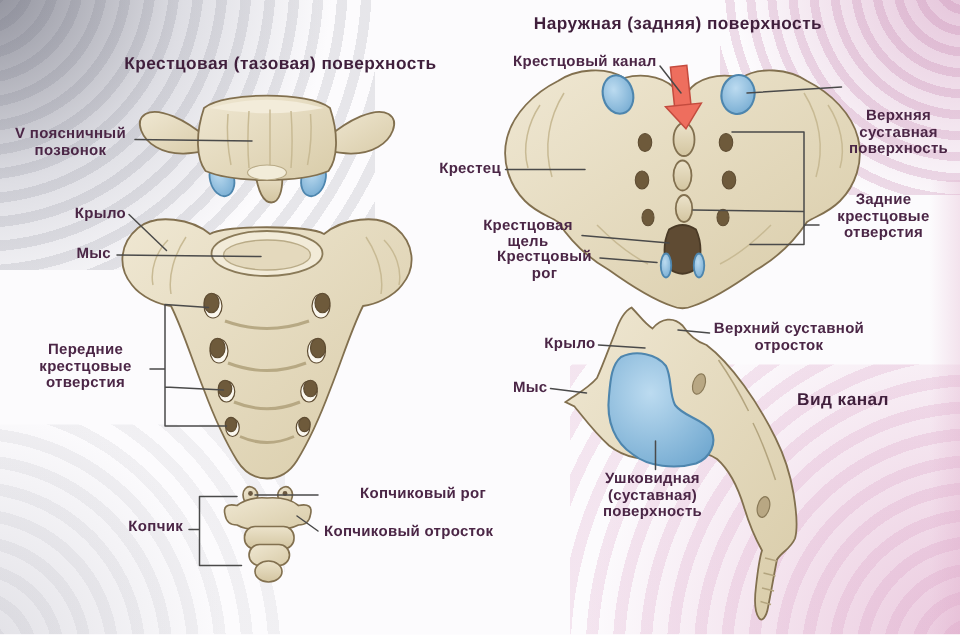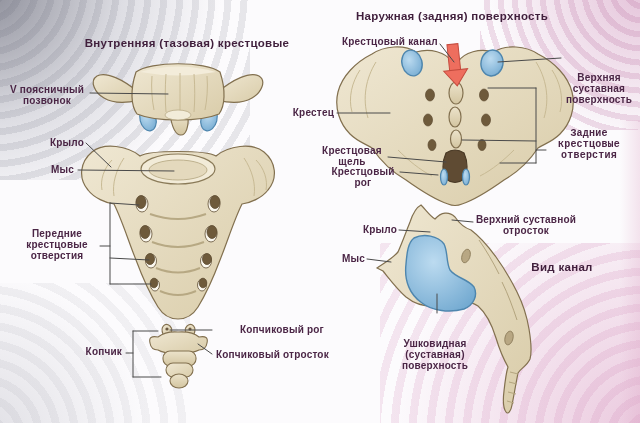--- a/index.html
+++ b/index.html
@@ -255,21 +255,21 @@
       <path d="M400,172 L438,175"></path>
       <path d="M536,88 L536,163 M536,88 L488,88 M536,141 L462,140 M536,163 L500,163 M536,150 L546,150"></path>
 
       <path d="M399,230 L430,232"></path>
       <path d="M452,220 L473,222"></path>
       <path d="M367,259 L391,262"></path>
       <path d="M437,294 L437,313"></path>
     </g>
   </svg>
 
-  <div class="title" style="left:67px;top:37px;width:240px;">Внутренняя (тазовая) крестцовые</div>
+  <div class="title" style="left:67px;top:37px;width:240px;">Крестцовая (тазовая) поверхность</div>
 
   <div class="lbl ta-c" style="left:6px;top:84px;width:82px;">V поясничный
 позвонок</div>
   <div class="lbl ta-r" style="left:8px;top:137px;width:76px;">Крыло</div>
   <div class="lbl ta-r" style="left:8px;top:164px;width:66px;">Мыс</div>
   <div class="lbl ta-c" style="left:16px;top:228px;width:82px;">Передние
 крестцовые
 отверстия</div>
   <div class="lbl ta-r" style="left:60px;top:346px;width:62px;">Копчик</div>
   <div class="lbl" style="left:216px;top:324px;padding-left:24px;">Копчиковый рог</div>
@@ -279,26 +279,26 @@
 
   <div class="lbl" style="left:342px;top:36px;">Крестцовый канал</div>
   <div class="lbl ta-c" style="left:560px;top:44px;width:78px;margin-top:28px;">Верхняя
 суставная
 поверхность</div>
   <div class="lbl ta-r" style="left:290px;top:107px;width:44px;">Крестец</div>
   <div class="lbl ta-c" style="left:328px;top:166px;width:70px;">Крестцовый
 рог</div>
   <div class="lbl ta-c" style="left:318px;top:145px;width:68px;">Крестцовая
 щель</div>
-  <div class="lbl ta-c" style="left:548px;top:128px;width:82px;font-family:Liberation Mono, monospace;">Задние
+  <div class="lbl ta-c" style="left:548px;top:128px;width:82px;">Задние
 крестцовые
 отверстия</div>
 
   <div class="lbl ta-r" style="left:360px;top:224px;width:37px;">Крыло</div>
   <div class="lbl ta-r" style="left:335px;top:253px;width:30px;">Мыс</div>
   <div class="lbl ta-c" style="left:468px;top:214px;width:116px;">Верхний суставной
 отросток</div>
   <div class="title" style="left:522px;top:261px;width:80px;">Вид канал</div>
-  <div class="lbl ta-c" style="left:392px;top:314px;width:86px;margin-top:24px;">Ушковидная
+  <div class="lbl ta-c" style="left:392px;top:314px;width:86px;">Ушковидная
 (суставная)
 поверхность</div>
 
 </div>
 
 </body></html>

